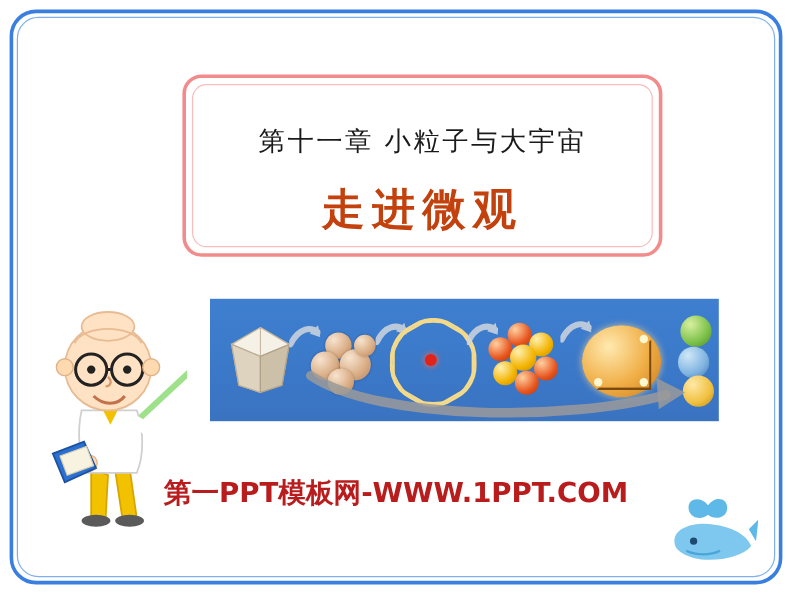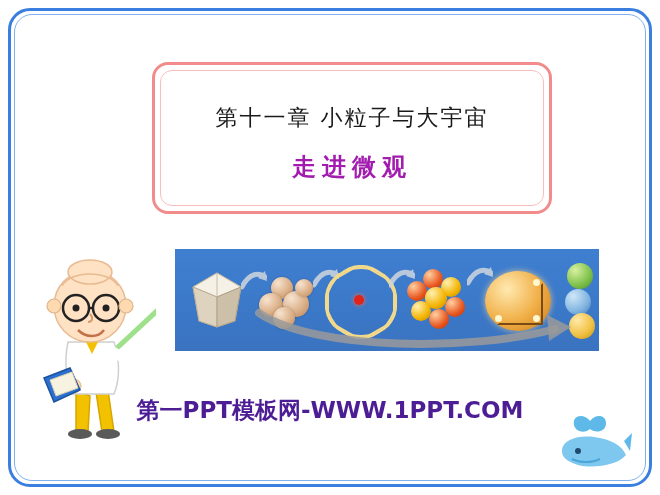--- a/index.html
+++ b/index.html
@@ -43,21 +43,21 @@
     position:absolute;top:38px;left:0;width:100%;
     text-align:center;
     font-family:"DejaVu Sans", sans-serif;
     font-size:22px;font-weight:normal;color:#1a1a1a;
     letter-spacing:2px;
   }
   .main-title{
     position:absolute;top:86px;left:0;width:100%;
     text-align:center;
     font-family:"DejaVu Sans", sans-serif;
-    font-size:24px;font-weight:bold;color:#a21caf;
+    font-size:36px;font-weight:bold;color:#c2410c;
     letter-spacing:6px;
   }
   
   .band{
     position:absolute;left:175px;top:249px;width:424px;height:102px;
     background:linear-gradient(180deg,#3f7fd0 0%,#3b78c8 60%,#3a73c0 100%);
     overflow:hidden;
   }
   .band .obj{position:absolute;}
   
@@ -111,21 +111,21 @@
   
   .arrow{position:absolute;opacity:.85;}
   
   .boy{position:absolute;left:28px;top:250px;width:128px;height:190px;}
   
   .whale{position:absolute;right:28px;bottom:22px;width:78px;height:62px;}
   
   .watermark{
     position:absolute;left:0;top:395px;width:100%;text-align:center;
     font-family:"DejaVu Sans", sans-serif;
-    font-size:23px;font-weight:bold;color:#4c1d95;
+    font-size:23px;font-weight:bold;color:#b91c1c;
     letter-spacing:0px;
   }
 </style>
 </head>
 <body>
 
 <div class="slide">
 
   <div class="frame-outer"></div>
   <div class="frame-inner"></div>

